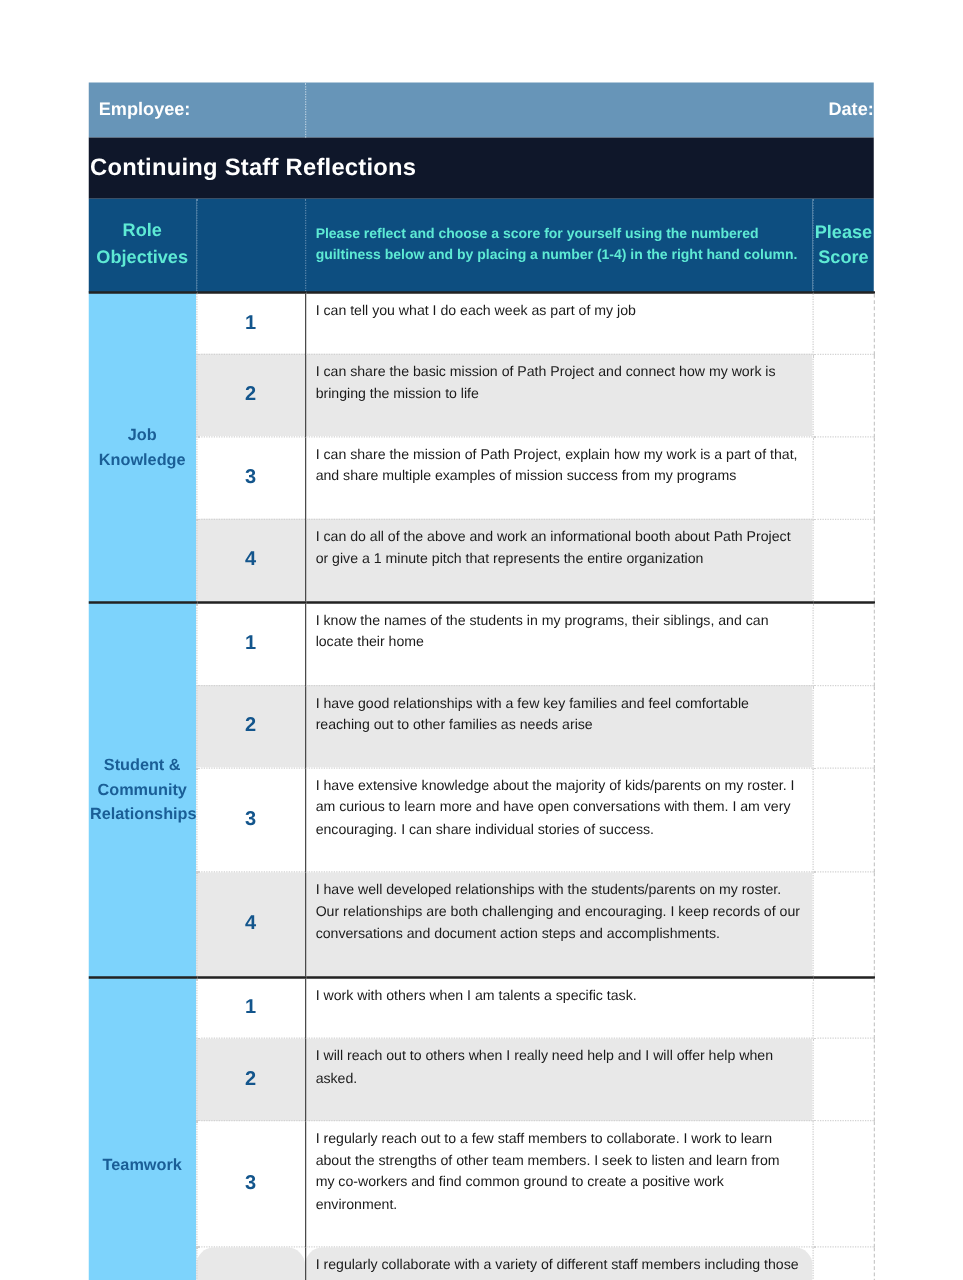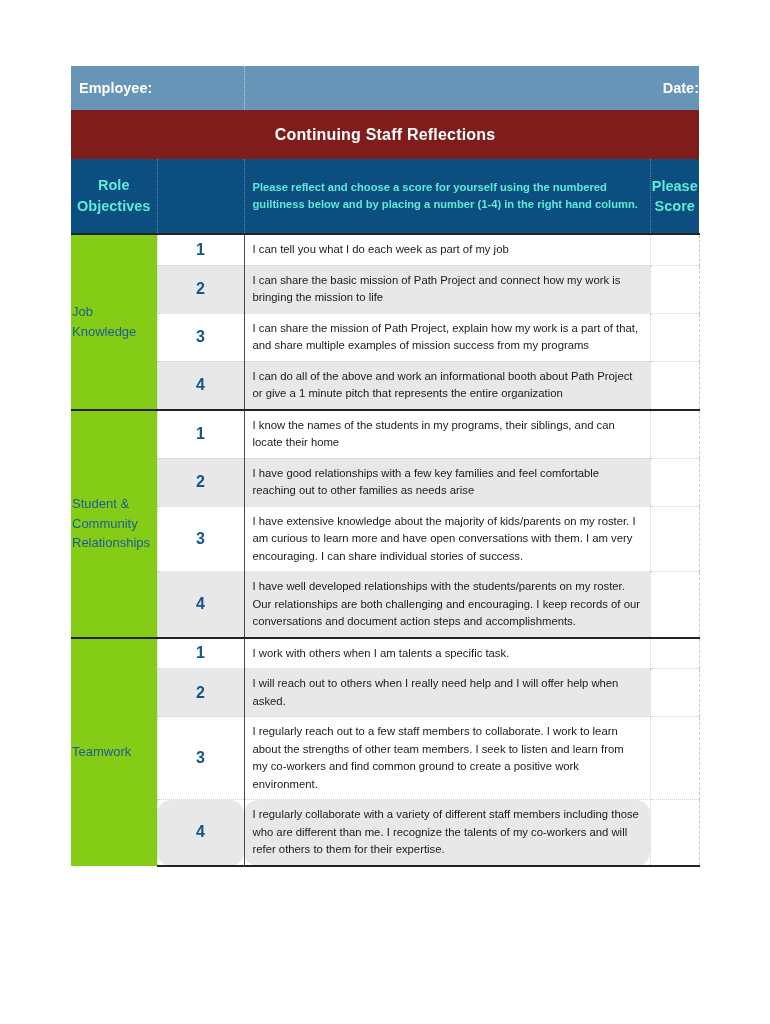--- a/index.html
+++ b/index.html
@@ -47,25 +47,25 @@
     vertical-align: middle;
   }
   .band-id td.date-cell {
     padding-left: 58px;
     border-right: none;
     text-align: right;
   }
 
   
   .band-title td {
-    background: #7f1d1d;
+    background: #0f172a;
     color: #ffffff;
-    font-size: 16px;
-    font-weight: bold;
-    text-align: center;
+    font-size: 19px;
+    font-weight: bold;
+    text-align: left;
     height: 47px;
     vertical-align: middle;
     letter-spacing: 0.2px;
   }
 
   
   .band-head td {
     background: #0d4e80;
     color: #5eead4;
     vertical-align: middle;
@@ -89,41 +89,42 @@
   .band-head td.h-score {
     text-align: center;
     font-size: 14.5px;
     font-weight: bold;
     line-height: 1.4;
     border-right: none;
   }
 
   
   td.role-cell {
+    text-align: center;
     vertical-align: middle;
     color: #1a5e96;
     font-size: 13px;
-    font-weight: normal;
+    font-weight: bold;
     line-height: 1.5;
-    background: #84cc16;
+    background: #7dd3fc;
     border-right: 1px dotted #cfcfcf;
   }
   td.num-cell {
     text-align: center;
     vertical-align: middle;
     color: #13558c;
     font-size: 16px;
     font-weight: bold;
     border-right: 1px solid #4a4a4a;
   }
   td.desc-cell {
     font-size: 11.3px;
     color: #1a1a1a;
     line-height: 1.55;
-    padding: 6px 9px 6px 8px;
+    padding: 6px 9px 24px 8px;
     vertical-align: middle;
     border-right: 1px dotted #cfcfcf;
   }
   td.score-cell {
     background: #ffffff;
     border-right: 1px dashed #cacaca;
   }
 
   tr.shade td.num-cell,
   tr.shade td.desc-cell { background: #e8e8e8; }

